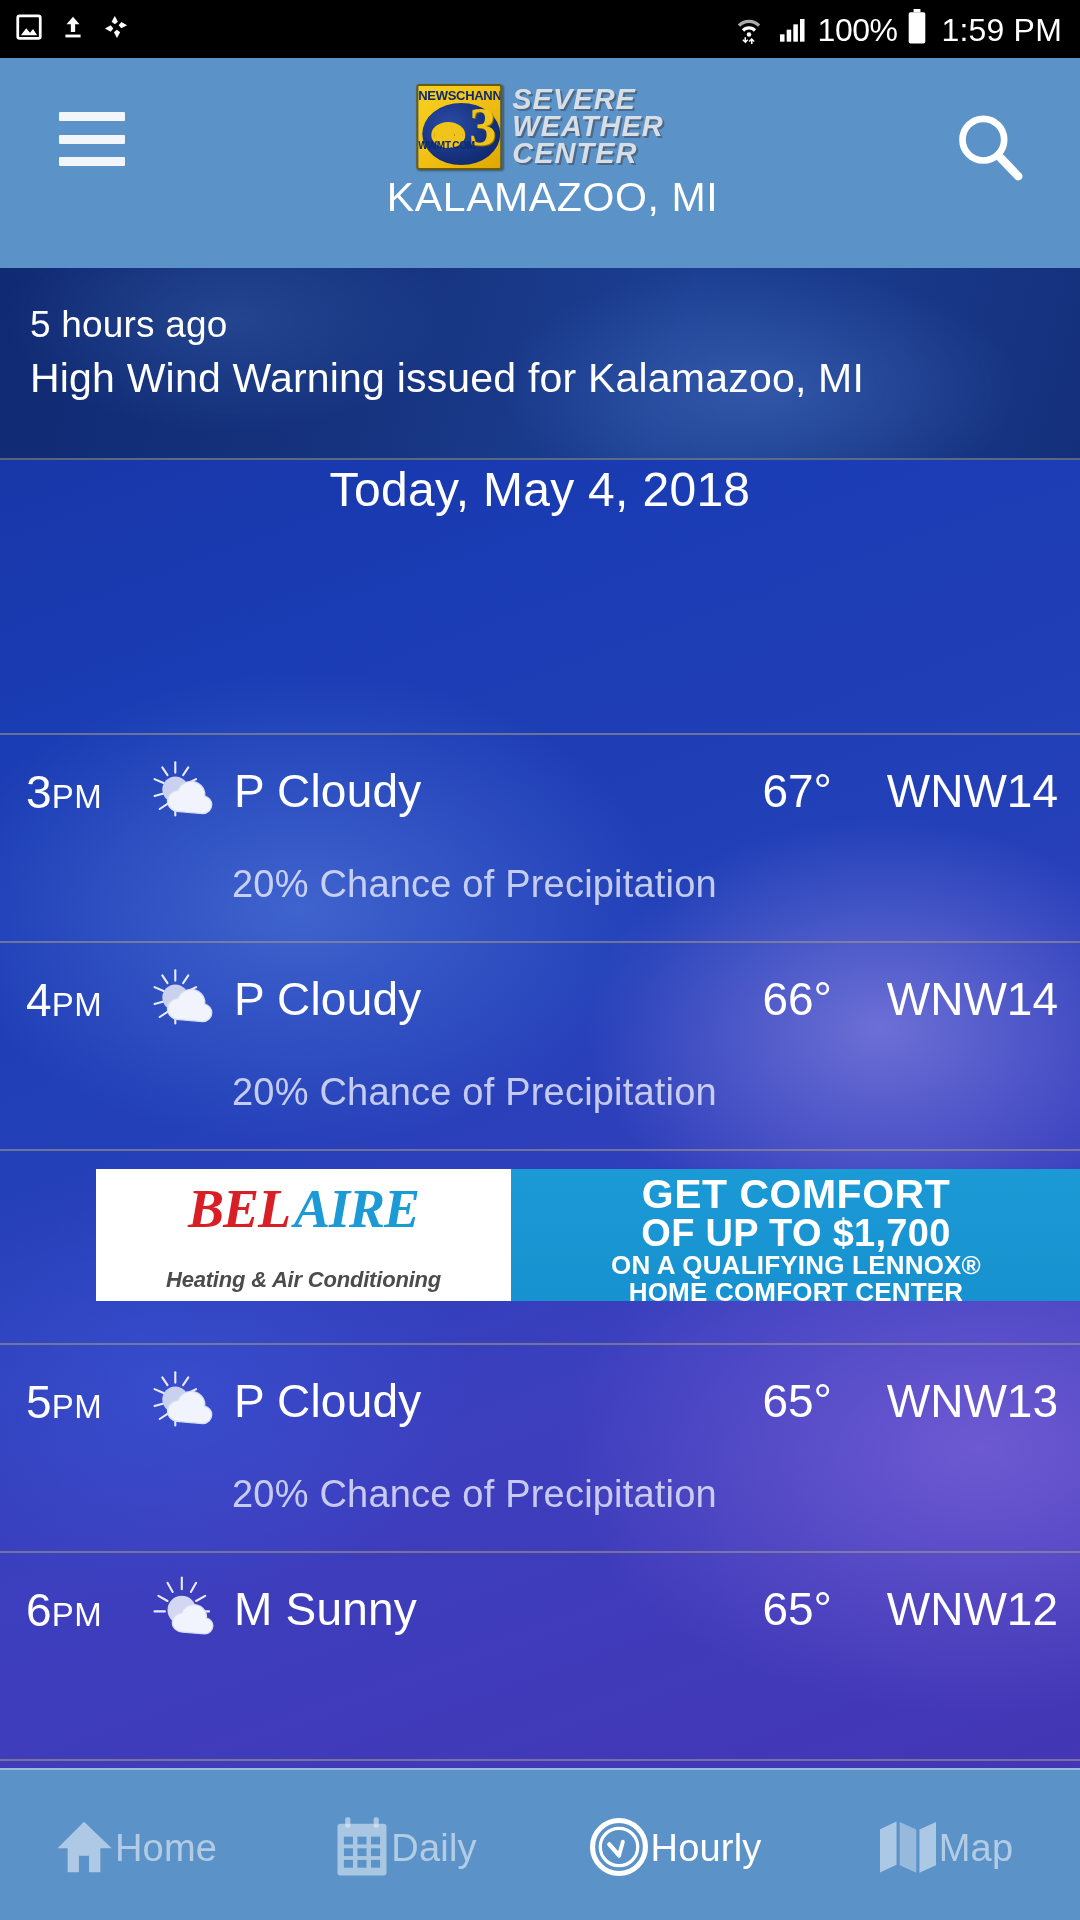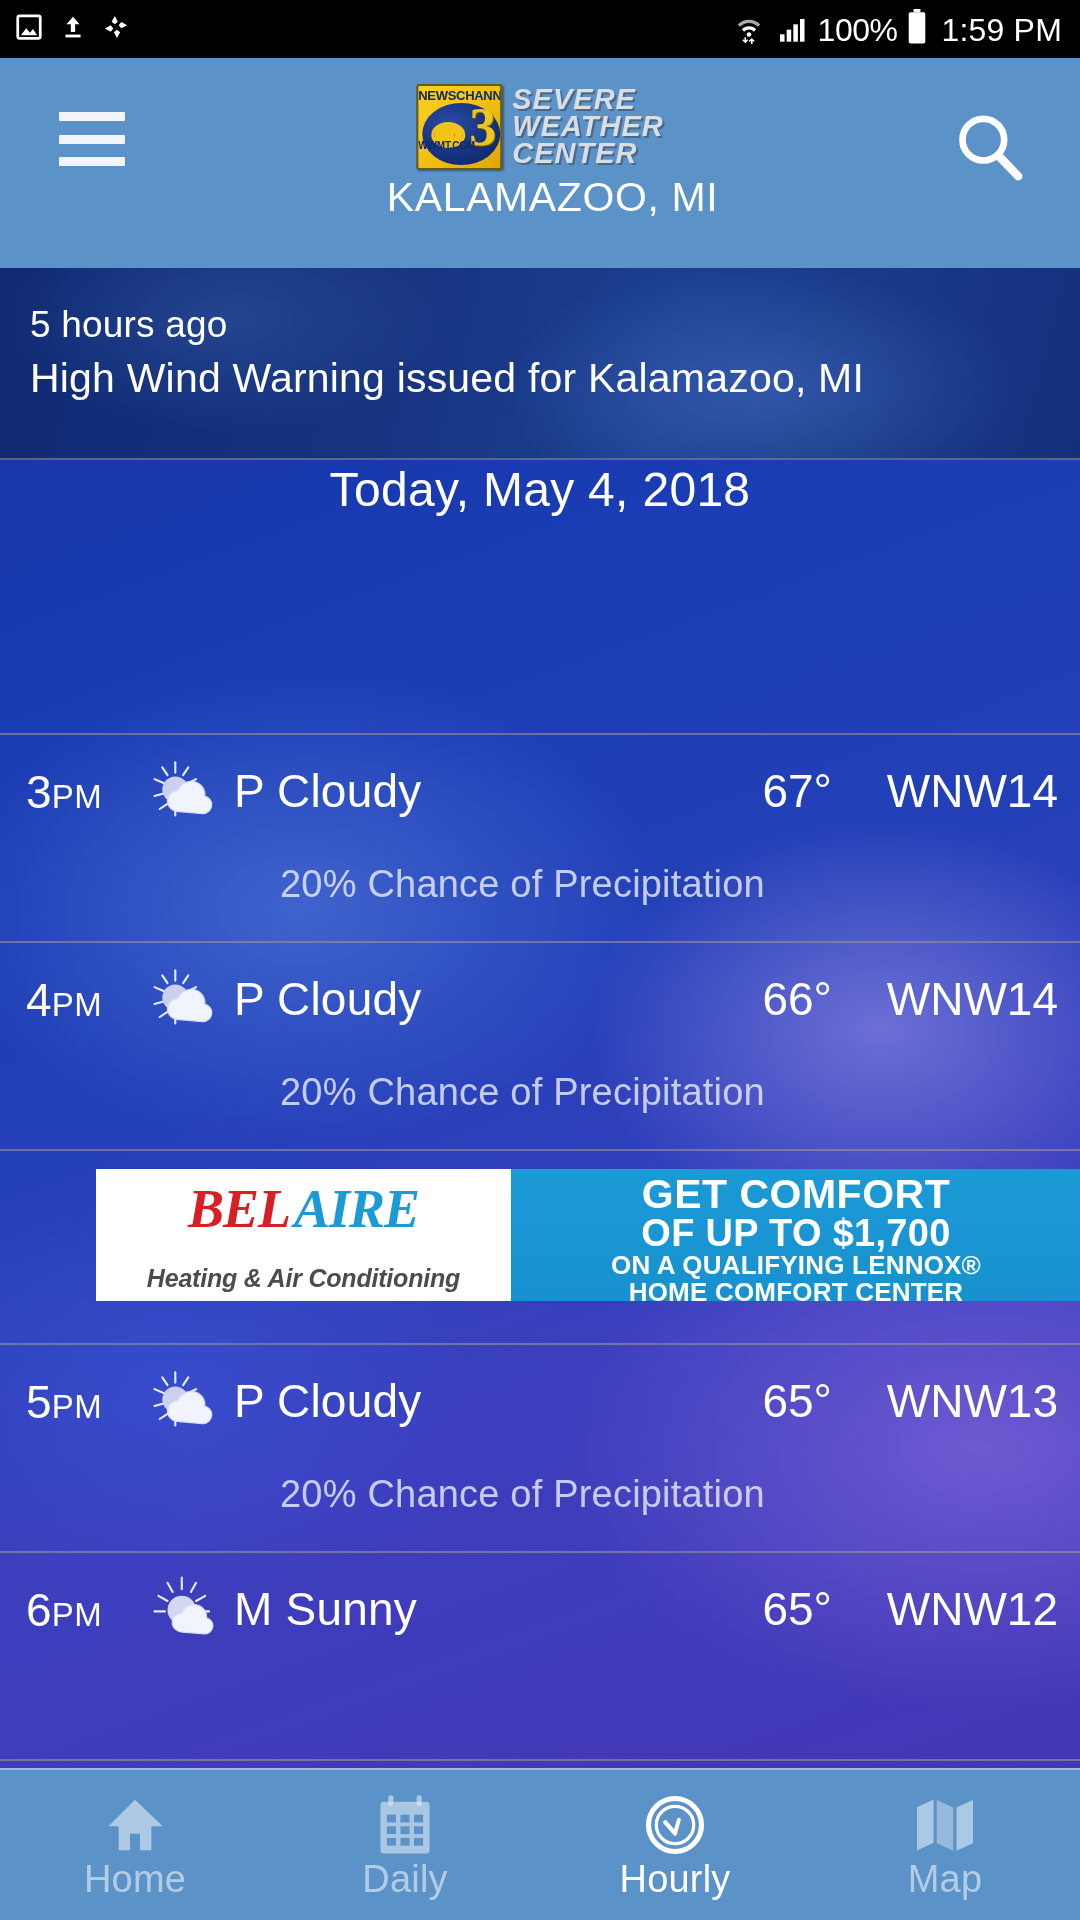--- a/index.html
+++ b/index.html
@@ -152,21 +152,21 @@
   }
   .h-temp {
     position:absolute; right:248px; top:29px;
     color:#fff; font-size:46px; text-align:right;
   }
   .h-wind {
     position:absolute; right:22px; top:29px;
     color:#fff; font-size:46px; 
   }
   .h-precip {
-    position:relative; height:84px;margin-left:48px;
+    position:relative; height:84px;
   }
   .h-precip span {
     position:absolute; left:232px; top:6px;
     color:rgba(235,238,252,.80); font-size:38px; letter-spacing:0.2px;
   }
 
   
   .ad-slot {
     position:absolute; left:0; width:1080px; height:194px;
     border-bottom:2px solid rgba(155,150,138,.6);
@@ -181,40 +181,40 @@
   .ad-brand {
     position:absolute; left:0; top:12px; width:100%; text-align:center;
     font-size:54px; font-weight:bold; font-style:italic;
     font-family:"Liberation Serif", serif; letter-spacing:-1px;
     line-height:56px; white-space:nowrap;
   }
   .ad-brand .b1 { color:#d81f26; }
   .ad-brand .b2 { color:#1b9ad6; margin-left:4px; }
   .ad-tag {
     position:absolute; left:0; bottom:8px; width:100%; text-align:center;
-    font-size:25px; font-weight:bold; font-style:italic; color:#4c4c4c;
+    font-size:22px; font-weight:bold; font-style:italic; color:#4c4c4c;
     letter-spacing:-0.2px;
   }
   .ad-right {
     flex:1; background:linear-gradient(180deg,#1b9ad6 0%,#1791cf 100%);
     color:#fff; text-align:center; padding-top:5px;
   }
   .ad-r1 { font-size:41px; font-weight:bold; letter-spacing:0.5px; line-height:40px; }
   .ad-r2 { font-size:38px; font-weight:bold; letter-spacing:0.3px; line-height:38px; }
   .ad-r3 { font-size:26px; font-weight:bold; letter-spacing:0.2px; line-height:27px; }
   .ad-r4 { font-size:26px; font-weight:bold; letter-spacing:0.2px; line-height:27px; }
 
   
   .bottomnav {
     position:absolute; bottom:0; left:0; width:1080px; height:152px;
     background:#5b92c7; display:flex;
     border-top:2px solid rgba(220,230,240,.5);
   }
   .navitem {
-    flex:1; position:relative; display:flex; flex-direction:column;
+    flex:1; position:relative; display:flex; flex-direction:row;
     align-items:center; justify-content:center; padding-top:4px;
   }
   .navitem .ni-icon { height:62px; display:flex; align-items:center; }
   .navitem .ni-label {
     font-size:38px; margin-top:2px; letter-spacing:0.2px;
     color:rgba(232,240,249,.62);
   }
   .navitem.active .ni-label { color:#ffffff; }
 </style>
 </head>

